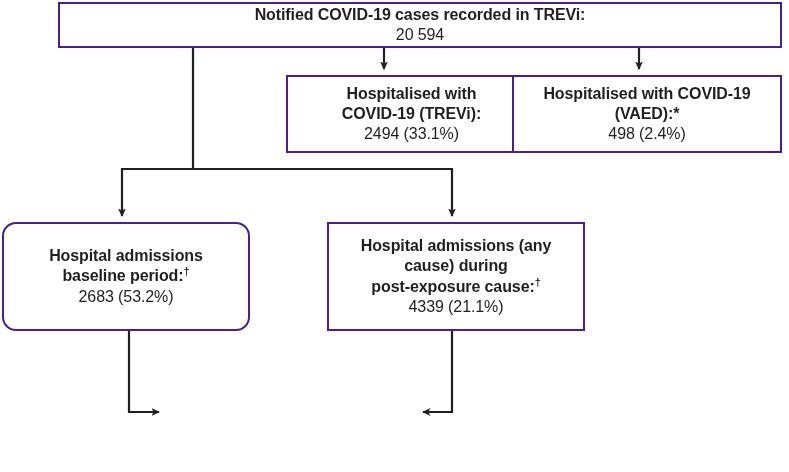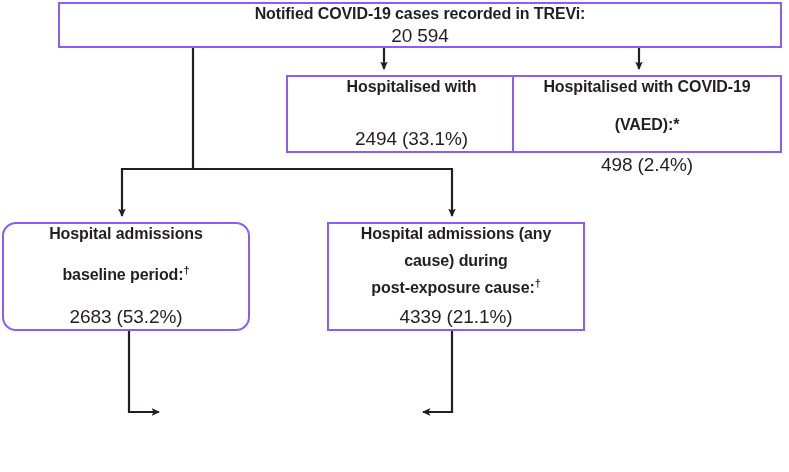--- a/index.html
+++ b/index.html
@@ -22,57 +22,57 @@
   .connector-layer {
     position: absolute;
     left: 0;
     top: 0;
     width: 789px;
     height: 472px;
   }
   .node {
     position: absolute;
     box-sizing: border-box;
-    border: 2px solid #8b5cf6;
+    border: 2px solid #4c1d95;
     background: #ffffff;
     display: flex;
     flex-direction: column;
     align-items: center;
-    justify-content: space-between;
+    justify-content: center;
     text-align: center;
     line-height: 1.26;
   }
   .node .title {
     font-weight: bold;
     font-size: 16px;
     letter-spacing: -0.1px;
   }
   .node .value {
     font-weight: normal;
-    font-size: 19px;
+    font-size: 16px;
     letter-spacing: -0.1px;
   }
   .node.plain .title {
     font-weight: normal;
   }
   .node .title .sup {
     font-size: 11px;
     vertical-align: super;
     line-height: 0;
   }
 
   
   #node-notified {
     left: 58px;  top: 2px;   width: 724px; height: 46px;
   }
   #node-hosp-trevi {
     left: 246px; top: 75px;  width: 251px; height: 78px; margin-left: 40px;
   }
   #node-hosp-vaed {
-    left: 512px; top: 75px;  width: 270px; height: 78px; gap: 18px;
+    left: 512px; top: 75px;  width: 270px; height: 78px;
   }
   #node-adm-baseline {
     left: 2px;   top: 222px; width: 248px; height: 109px; border-radius: 14px;
   }
   #node-adm-postexp {
     left: 327px; top: 222px; width: 258px; height: 109px;
   }
   #node-atleast-one {
     left: 165px; top: 360px; width: 252px; height: 110px;
   }
@@ -111,20 +111,21 @@
     </g>
   </svg>
 
   <div class="node" id="node-notified">
     <div class="title">Notified COVID-19 cases recorded in TREVi:</div>
     <div class="value">20 594</div>
   </div>
 
   <div class="node" id="node-hosp-trevi">
     <div class="title">Hospitalised with</div>
+    <div class="title">COVID-19 (TREVi):</div>
     <div class="value">2494 (33.1%)</div>
   </div>
 
   <div class="node" id="node-hosp-vaed">
     <div class="title">Hospitalised with COVID-19</div>
     <div class="title">(VAED):*</div>
     <div class="value">498 (2.4%)</div>
   </div>
 
   <div class="node" id="node-adm-baseline">

